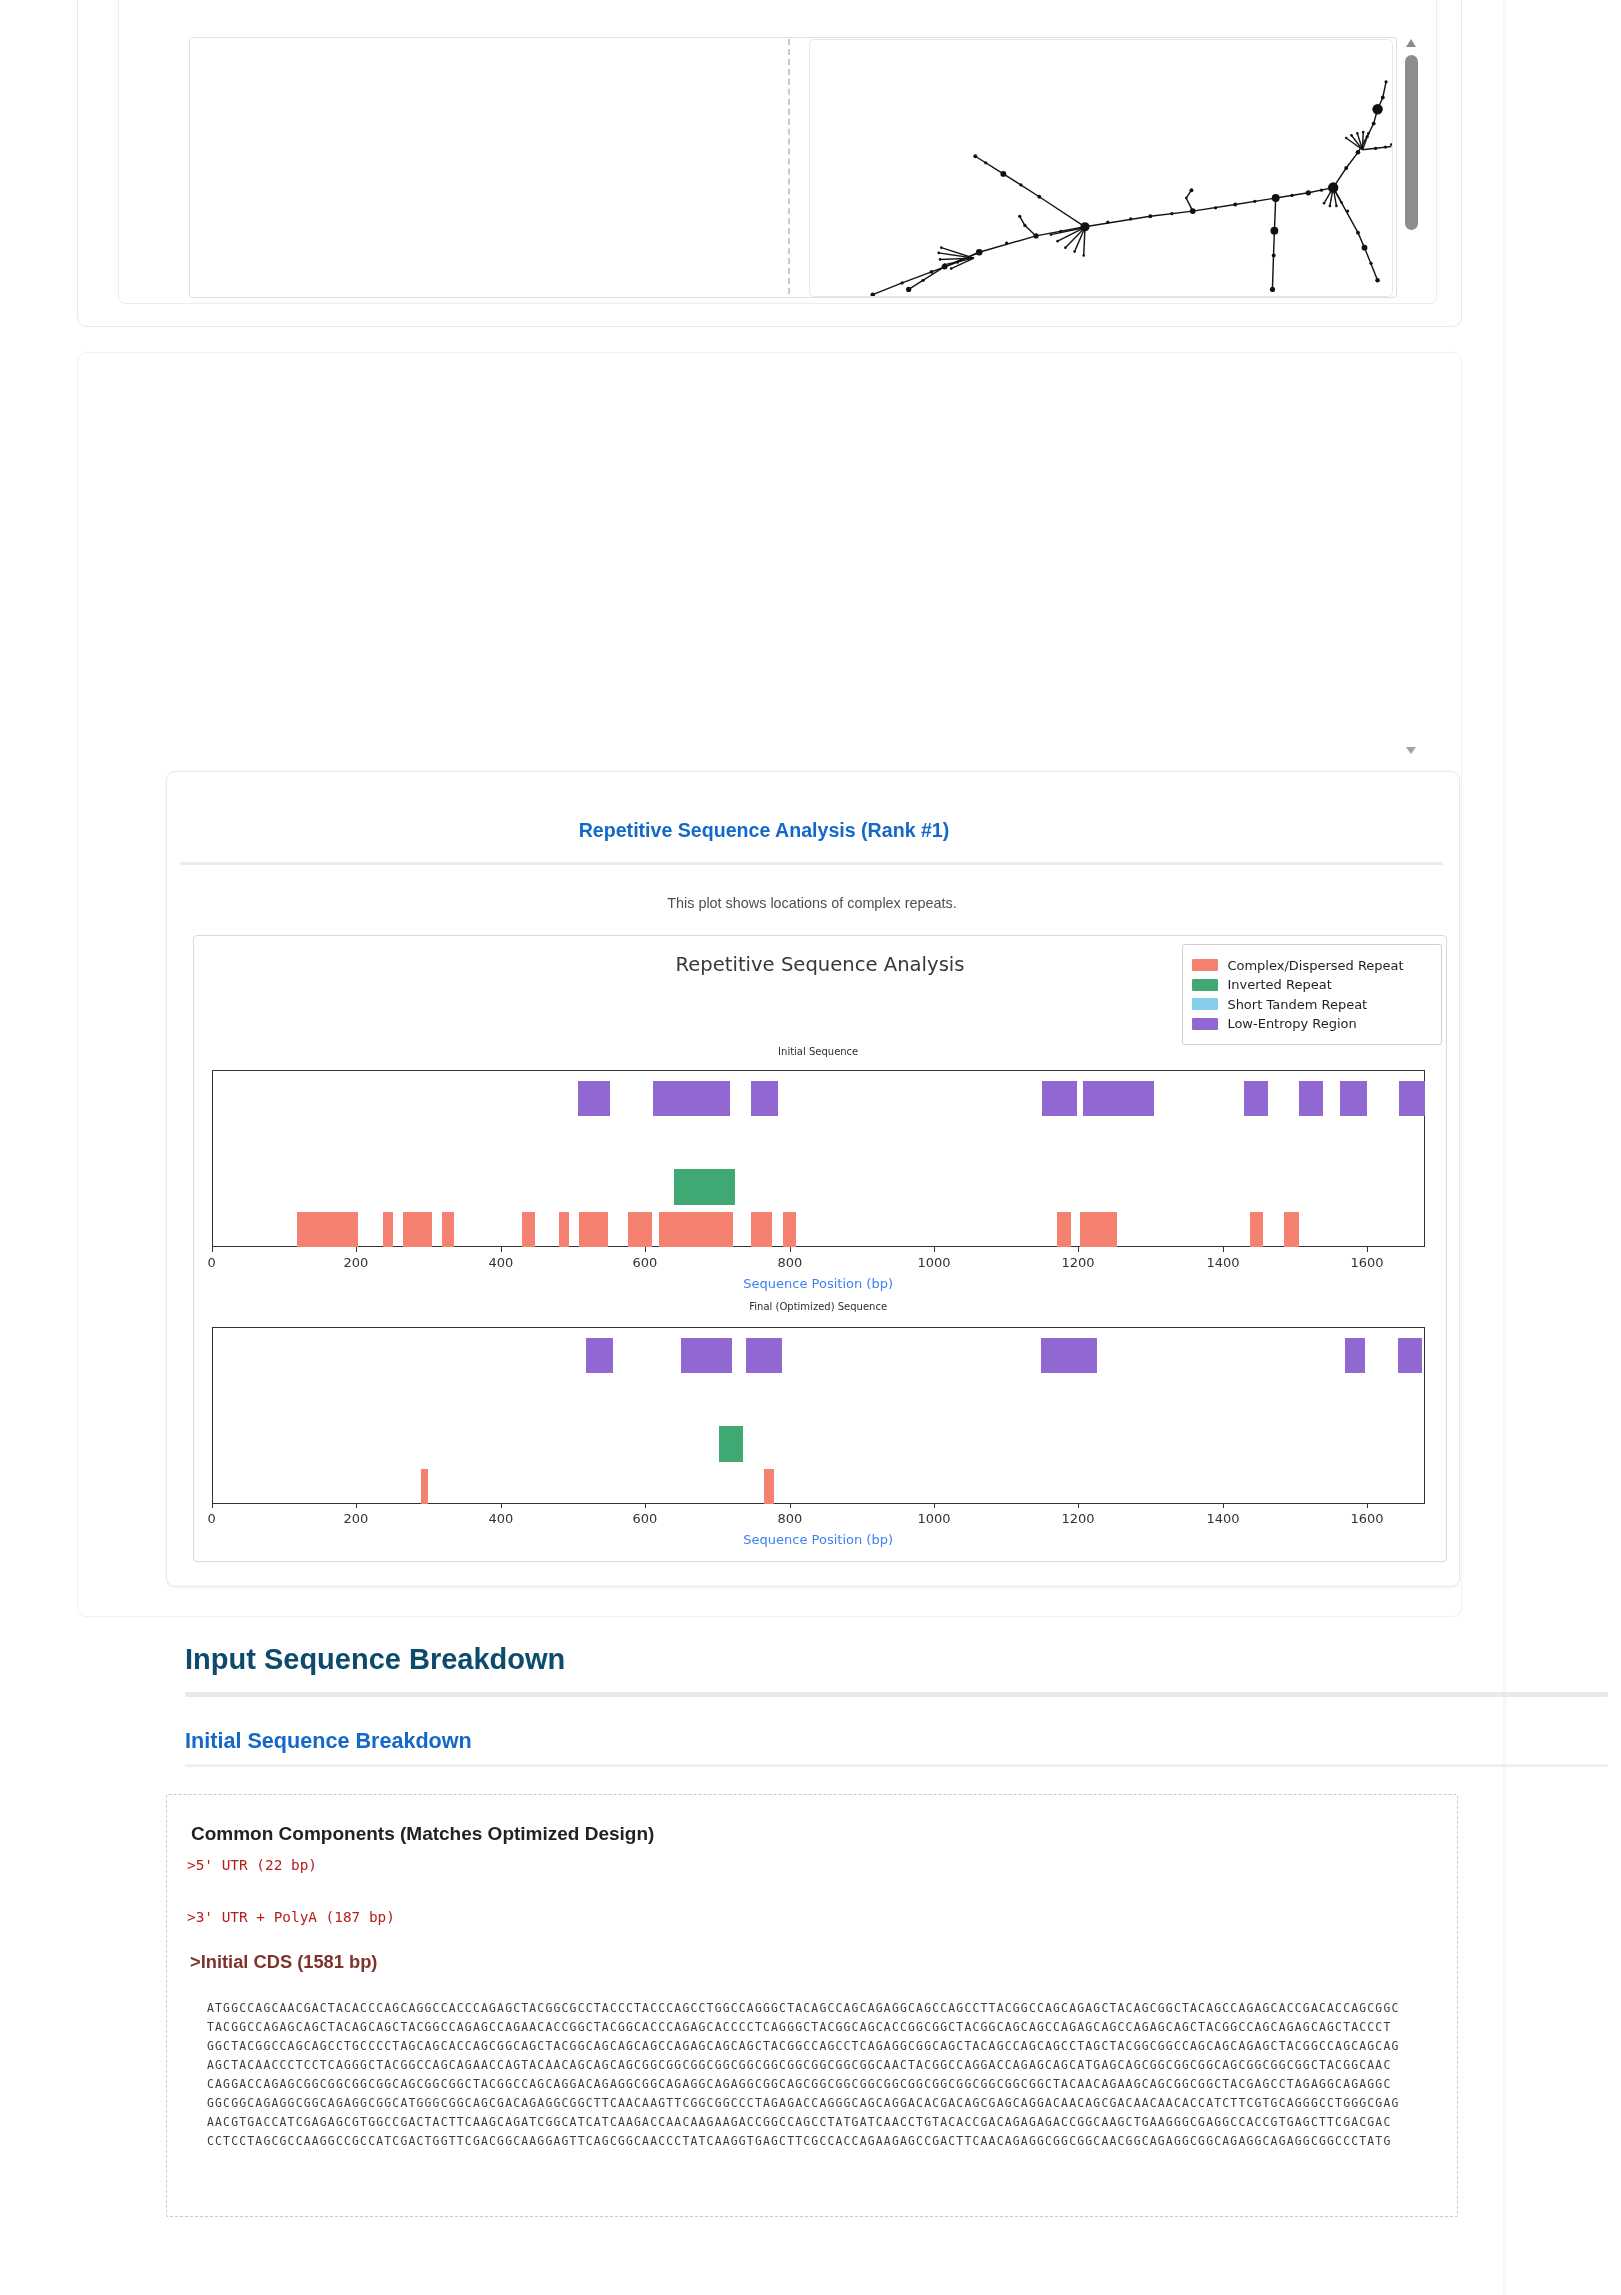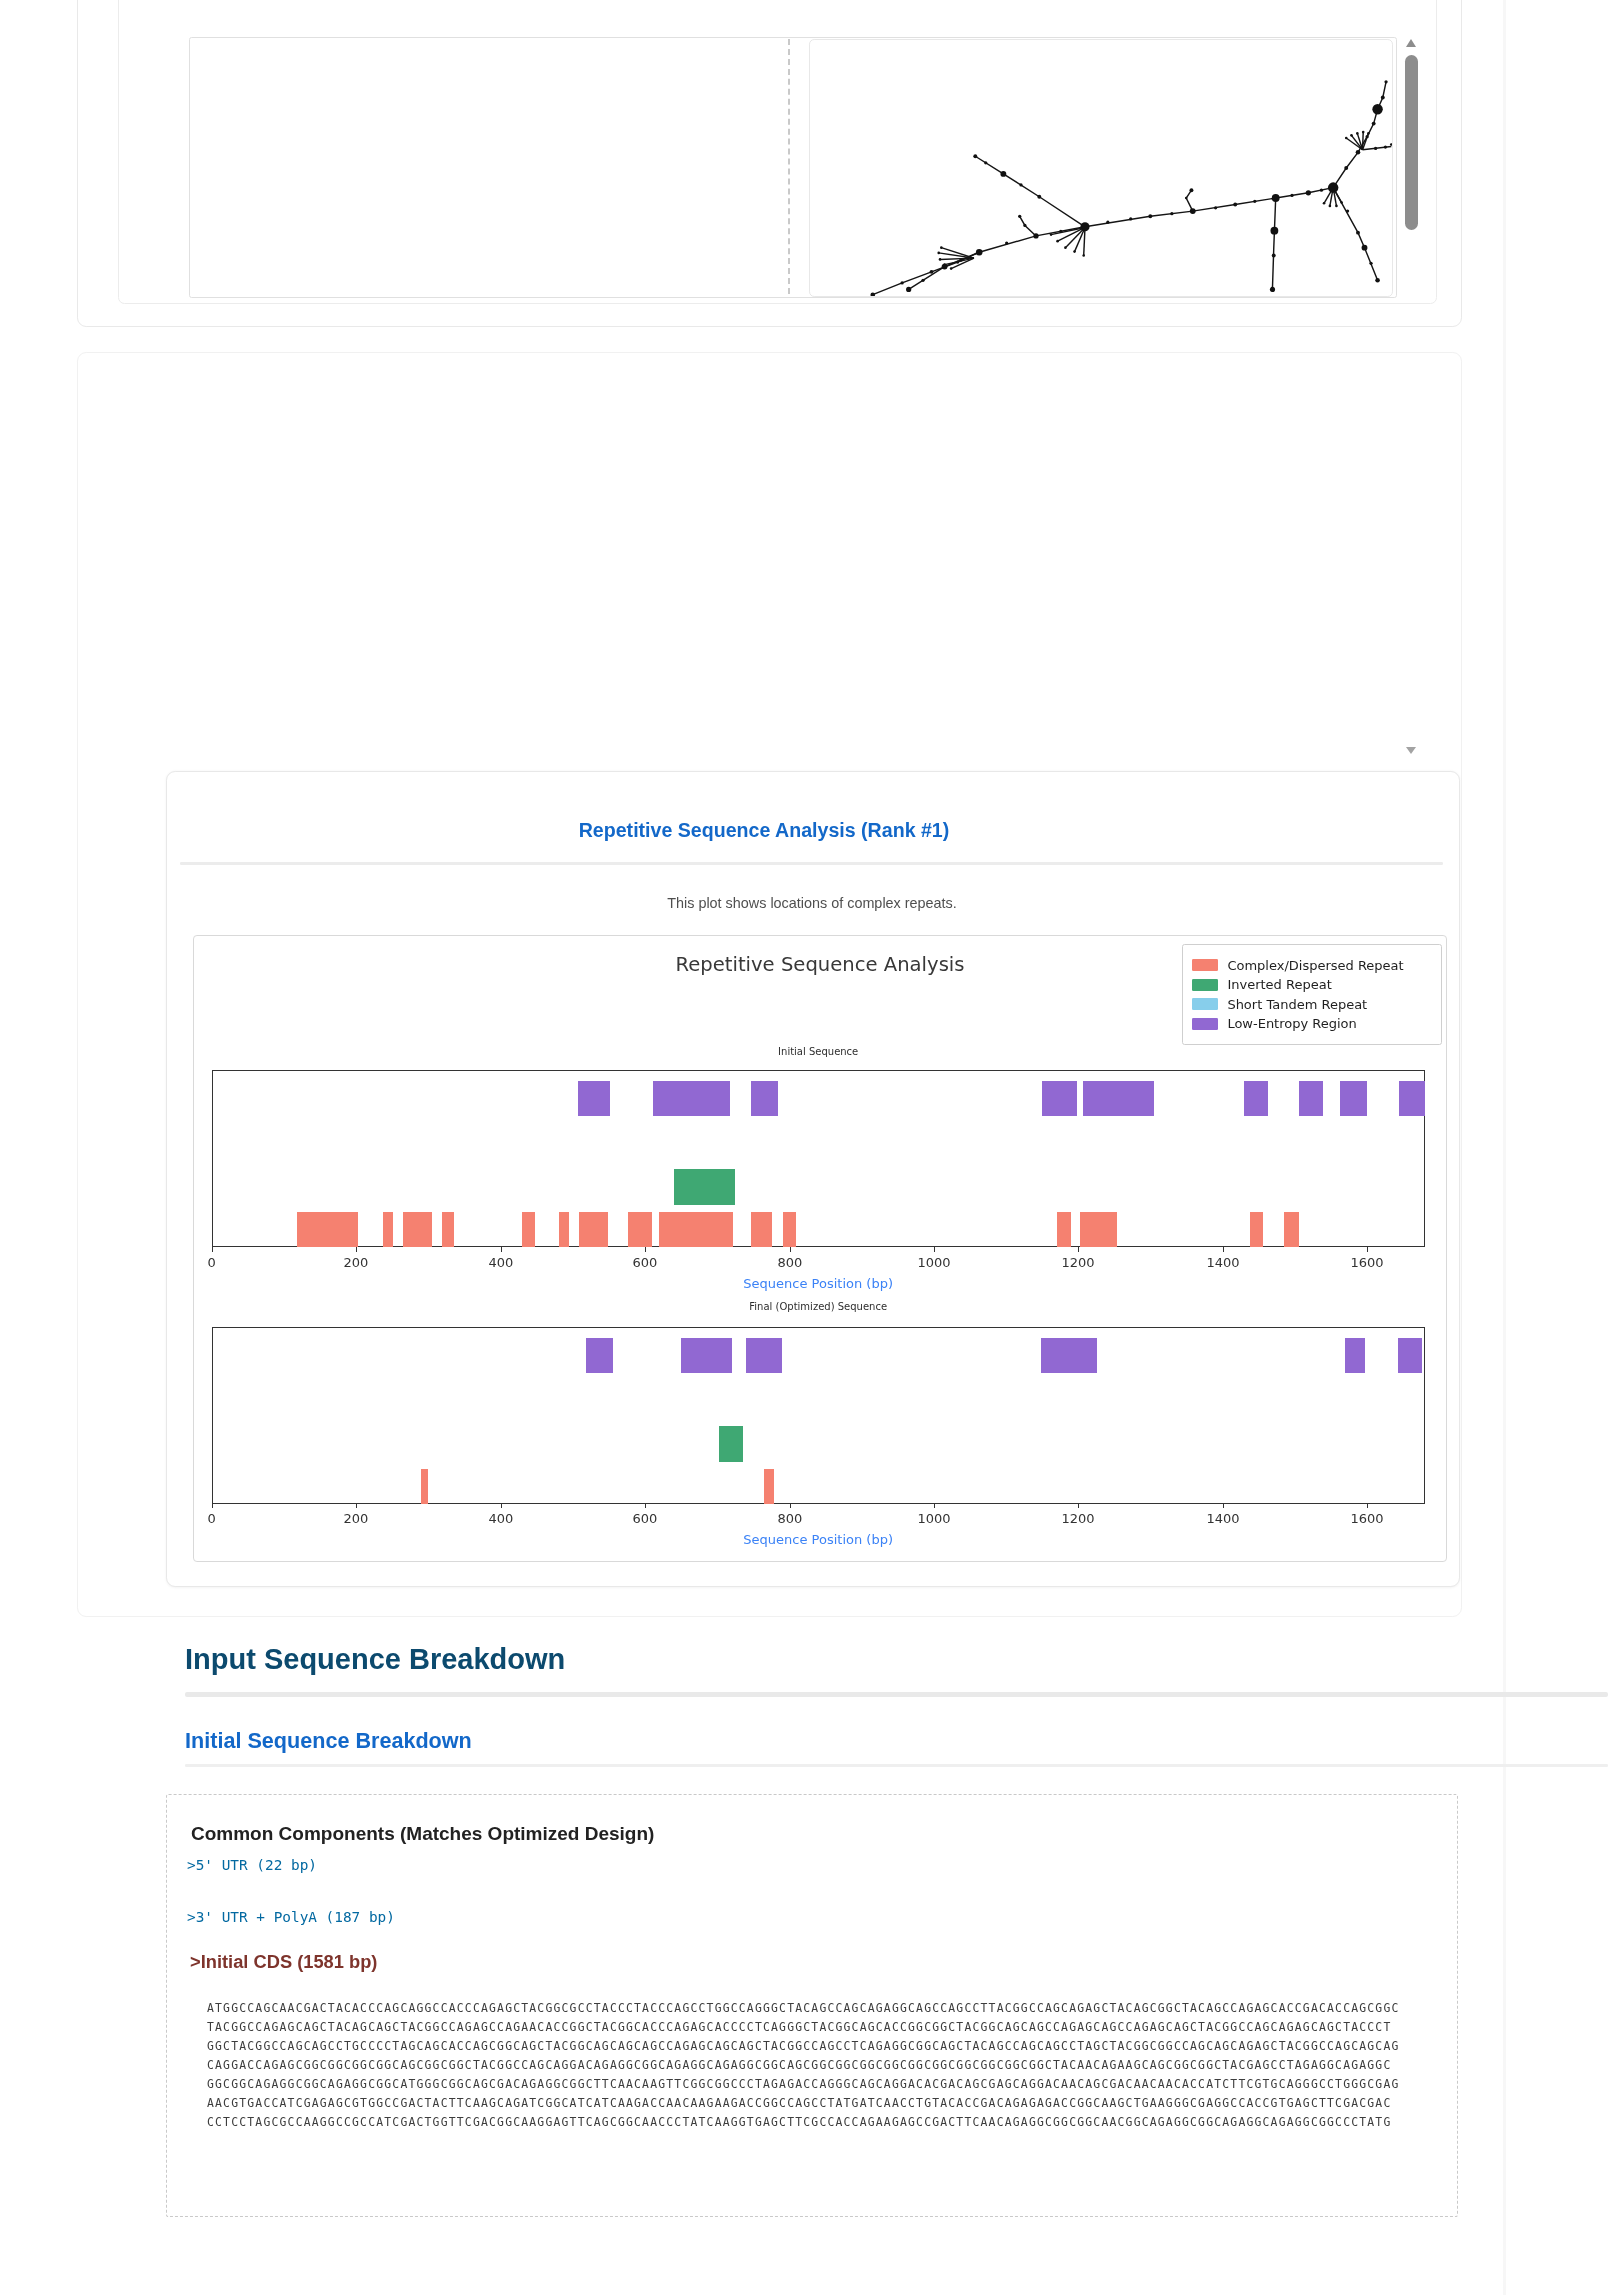--- a/index.html
+++ b/index.html
@@ -38,21 +38,21 @@
   .ticklabel{position:absolute;width:52px;margin-left:-26px;text-align:center;font-size:13px;color:#333;}
   .xlabel{position:absolute;left:17.7px;width:1213px;text-align:center;font-size:13px;color:#3b82f6;}
   
   .h2{left:185px;top:1643px;font-size:29px;font-weight:bold;color:#0c4a6e;}
   .div1{left:185px;top:1692px;width:1423px;height:4.6px;background:#e9e9e9;border-radius:2px;}
   .h3{left:185px;top:1728px;font-size:21.6px;font-weight:bold;color:#1368c9;}
   .div2{left:185px;top:1764px;width:1423px;height:2.6px;background:#efefef;border-radius:1.3px;}
   .dashed-panel{left:166px;top:1794px;width:1292px;height:423px;border:1.3px dashed #c9c9c9;border-radius:2.6px;box-sizing:border-box;background:#fff;}
   .common-head{left:191px;top:1823px;font-size:19px;font-weight:bold;color:#222;}
   .mono-items{left:187px;top:1858px;}
-  .mono-item{font-family:"DejaVu Sans Mono", monospace;font-size:14.4px;color:#0369a1;line-height:14.4px;margin-bottom:38px;white-space:pre;}
+  .mono-item{font-family:"DejaVu Sans Mono", monospace;font-size:14.4px;color:#b91c1c;line-height:14.4px;margin-bottom:38px;white-space:pre;}
   .cds-head{left:190px;top:1951px;font-size:18.3px;font-weight:bold;color:#7e342c;}
   .seq-block{left:207px;top:1999px;width:1217px;}
   .seq-line{font-family:"DejaVu Sans Mono", monospace;font-size:11.4px;line-height:19px;letter-spacing:1.2px;color:#3d3d3d;white-space:pre;}
 </style>
 </head>
 <body>
 
 <div class="page">
 
   <div class="abs outer-shell"></div>
@@ -291,20 +291,21 @@
   <div class="abs common-head">Common Components (Matches Optimized Design)</div>
   <div class="abs mono-items" id="monoItems">
       <div class="mono-item">&gt;5' UTR (22 bp)</div>
       <div class="mono-item">&gt;3' UTR + PolyA (187 bp)</div>
     </div>
   <div class="abs cds-head">&gt;Initial CDS (1581 bp)</div>
   <div class="abs seq-block" id="seqBlock">
       <div class="seq-line">ATGGCCAGCAACGACTACACCCAGCAGGCCACCCAGAGCTACGGCGCCTACCCTACCCAGCCTGGCCAGGGCTACAGCCAGCAGAGGCAGCCAGCCTTACGGCCAGCAGAGCTACAGCGGCTACAGCCAGAGCACCGACACCAGCGGC</div>
       <div class="seq-line">TACGGCCAGAGCAGCTACAGCAGCTACGGCCAGAGCCAGAACACCGGCTACGGCACCCAGAGCACCCCTCAGGGCTACGGCAGCACCGGCGGCTACGGCAGCAGCCAGAGCAGCCAGAGCAGCTACGGCCAGCAGAGCAGCTACCCT</div>
       <div class="seq-line">GGCTACGGCCAGCAGCCTGCCCCTAGCAGCACCAGCGGCAGCTACGGCAGCAGCAGCCAGAGCAGCAGCTACGGCCAGCCTCAGAGGCGGCAGCTACAGCCAGCAGCCTAGCTACGGCGGCCAGCAGCAGAGCTACGGCCAGCAGCAG</div>
+      <div class="seq-line">AGCTACAACCCTCCTCAGGGCTACGGCCAGCAGAACCAGTACAACAGCAGCAGCGGCGGCGGCGGCGGCGGCGGCGGCGGCGGCAACTACGGCCAGGACCAGAGCAGCATGAGCAGCGGCGGCGGCAGCGGCGGCGGCTACGGCAAC</div>
       <div class="seq-line">CAGGACCAGAGCGGCGGCGGCGGCAGCGGCGGCTACGGCCAGCAGGACAGAGGCGGCAGAGGCAGAGGCGGCAGCGGCGGCGGCGGCGGCGGCGGCGGCGGCGGCTACAACAGAAGCAGCGGCGGCTACGAGCCTAGAGGCAGAGGC</div>
       <div class="seq-line">GGCGGCAGAGGCGGCAGAGGCGGCATGGGCGGCAGCGACAGAGGCGGCTTCAACAAGTTCGGCGGCCCTAGAGACCAGGGCAGCAGGACACGACAGCGAGCAGGACAACAGCGACAACAACACCATCTTCGTGCAGGGCCTGGGCGAG</div>
       <div class="seq-line">AACGTGACCATCGAGAGCGTGGCCGACTACTTCAAGCAGATCGGCATCATCAAGACCAACAAGAAGACCGGCCAGCCTATGATCAACCTGTACACCGACAGAGAGACCGGCAAGCTGAAGGGCGAGGCCACCGTGAGCTTCGACGAC</div>
       <div class="seq-line">CCTCCTAGCGCCAAGGCCGCCATCGACTGGTTCGACGGCAAGGAGTTCAGCGGCAACCCTATCAAGGTGAGCTTCGCCACCAGAAGAGCCGACTTCAACAGAGGCGGCGGCAACGGCAGAGGCGGCAGAGGCAGAGGCGGCCCTATG</div>
     </div>
 
 </div>
 
 
 </body></html>

